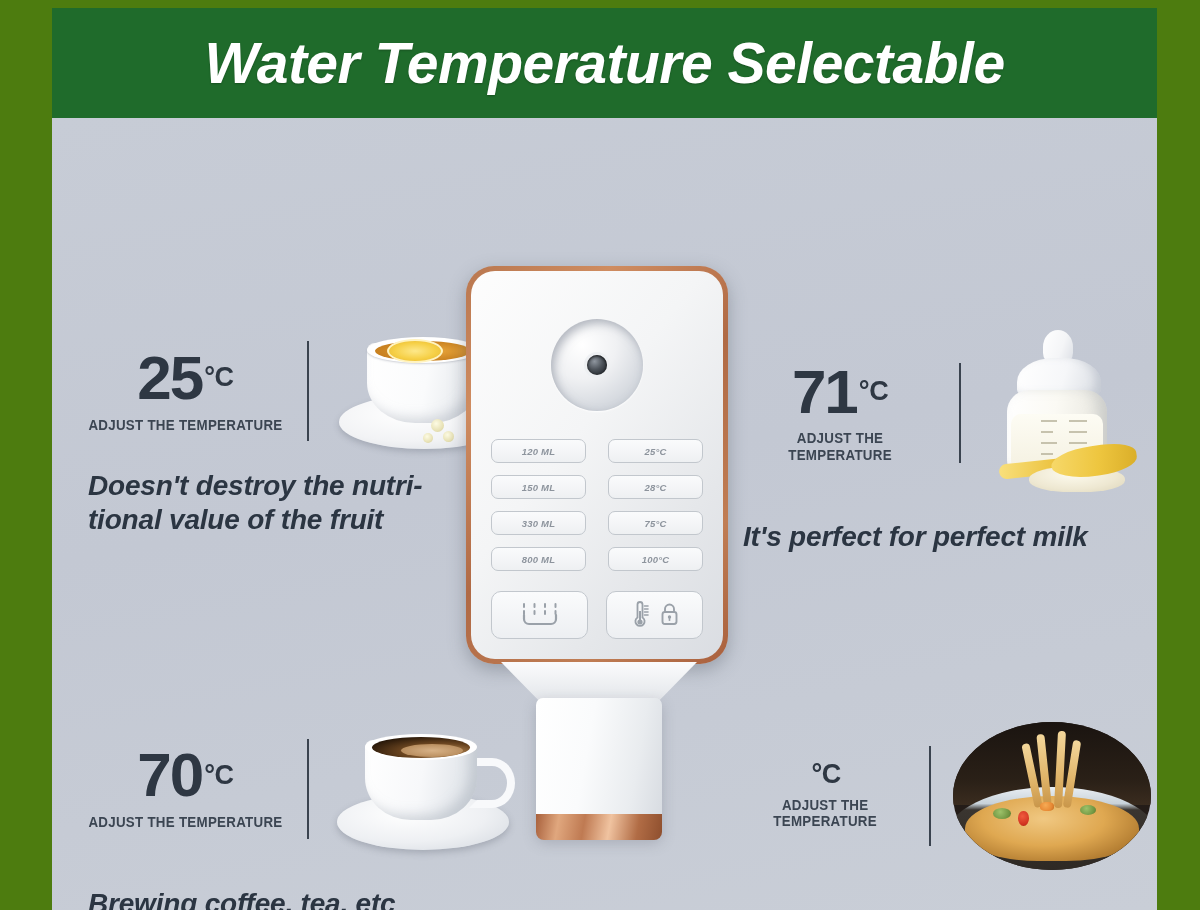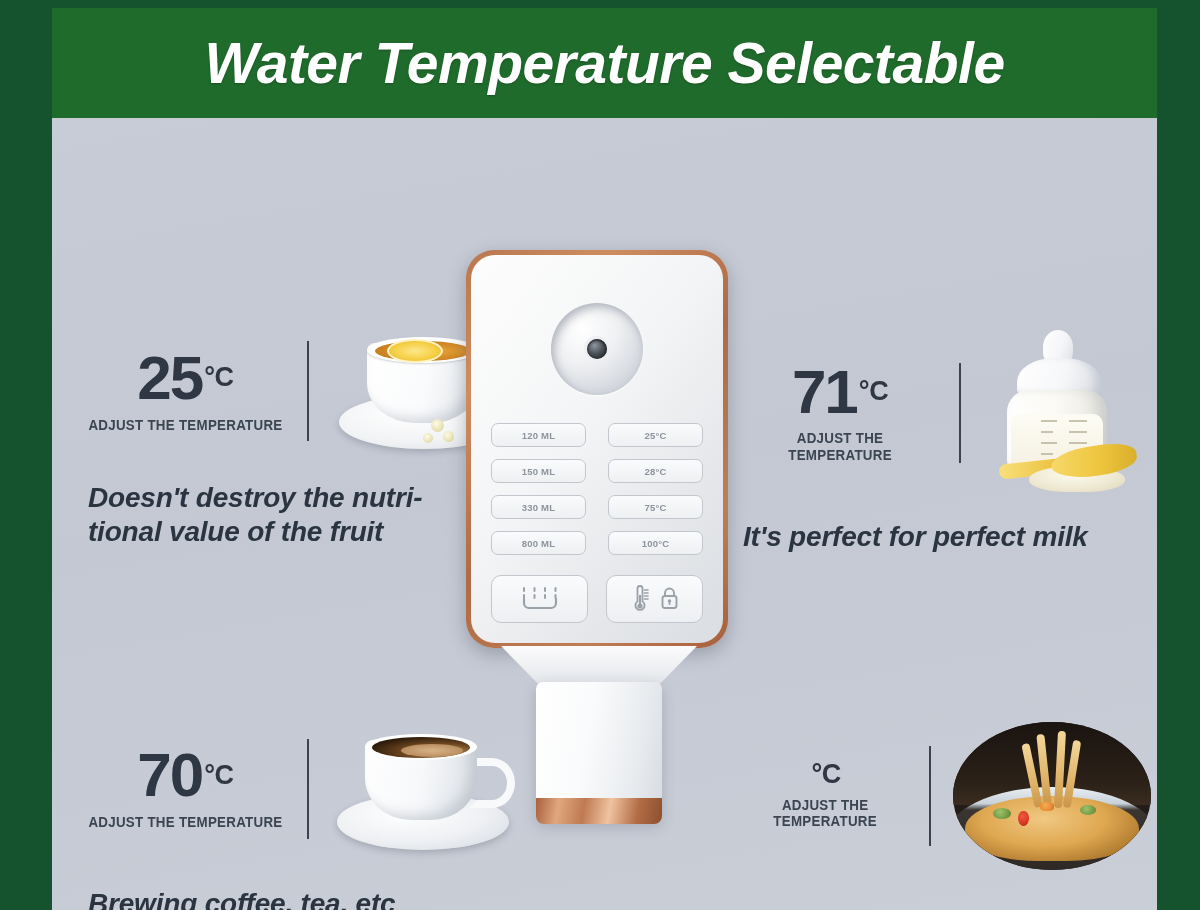--- a/index.html
+++ b/index.html
@@ -13,21 +13,21 @@
     height: 910px;
     overflow: hidden;
     font-family: "Liberation Sans", sans-serif;
     -webkit-font-smoothing: antialiased;
   }
 
   #page {
     position: relative;
     width: 1200px;
     height: 910px;
-    background: #14532d;
+    background: #4d7c0f;
   }
 
   
   .banner {
     position: absolute;
     left: 52px;
     top: 8px;
     width: 1105px;
     height: 110px;
     background: #1f6b2b;
@@ -121,21 +121,21 @@
   #feature-25  { left: 28px;  top: 203px; }
   #feature-45  { left: 685px; top: 210px; }
   #feature-70  { left: 28px;  top: 598px; }
   #feature-100 { left: 685px; top: 598px; }
 
   #feature-25 .divider,
   #feature-70 .divider  { height: 100px; }
   #feature-45 .divider,
   #feature-100 .divider { height: 100px; }
 
-  #feature-25 .caption  { margin-top: 20px; margin-left: 8px; }
+  #feature-25 .caption  { margin-top: 8px; margin-left: 8px; }
   #feature-70 .caption  { margin-top: 26px; margin-left: 8px; }
   #feature-45 .caption  { margin-top: 22px; margin-left: 6px; }
   #feature-100 .caption { margin-top: 30px; margin-left: 6px; }
 
   
   .photo { position: relative; flex: none; }
 
   
   .teacup { width: 200px; height: 140px; }
   .saucer {
@@ -329,23 +329,24 @@
   .nd-veg-o {
     position: absolute; border-radius: 40%;
     background: radial-gradient(circle at 40% 35%, #f6a martial 0%, #e88a35 60%, #c06a1e 100%);
     background: radial-gradient(circle at 40% 35%, #f6ab55 0%, #e88a35 60%, #c06a1e 100%);
   }
 
   
   .device {
     position: absolute;
     left: 402px;
-    top: 132px;
+    top: 148px;
     width: 290px;
     height: 610px;
+    font-style: italic;
   }
   .dev-panel {
     position: absolute;
     left: 12px; top: 0;
     width: 262px; height: 398px;
     border-radius: 28px;
     background: linear-gradient(135deg, #b9774f 0%, #cf8c60 22%, #b06a45 50%, #c07d54 78%, #a9603d 100%);
     padding: 5px;
     box-sizing: border-box;
     box-shadow: 0 6px 18px rgba(80,86,98,0.38);

